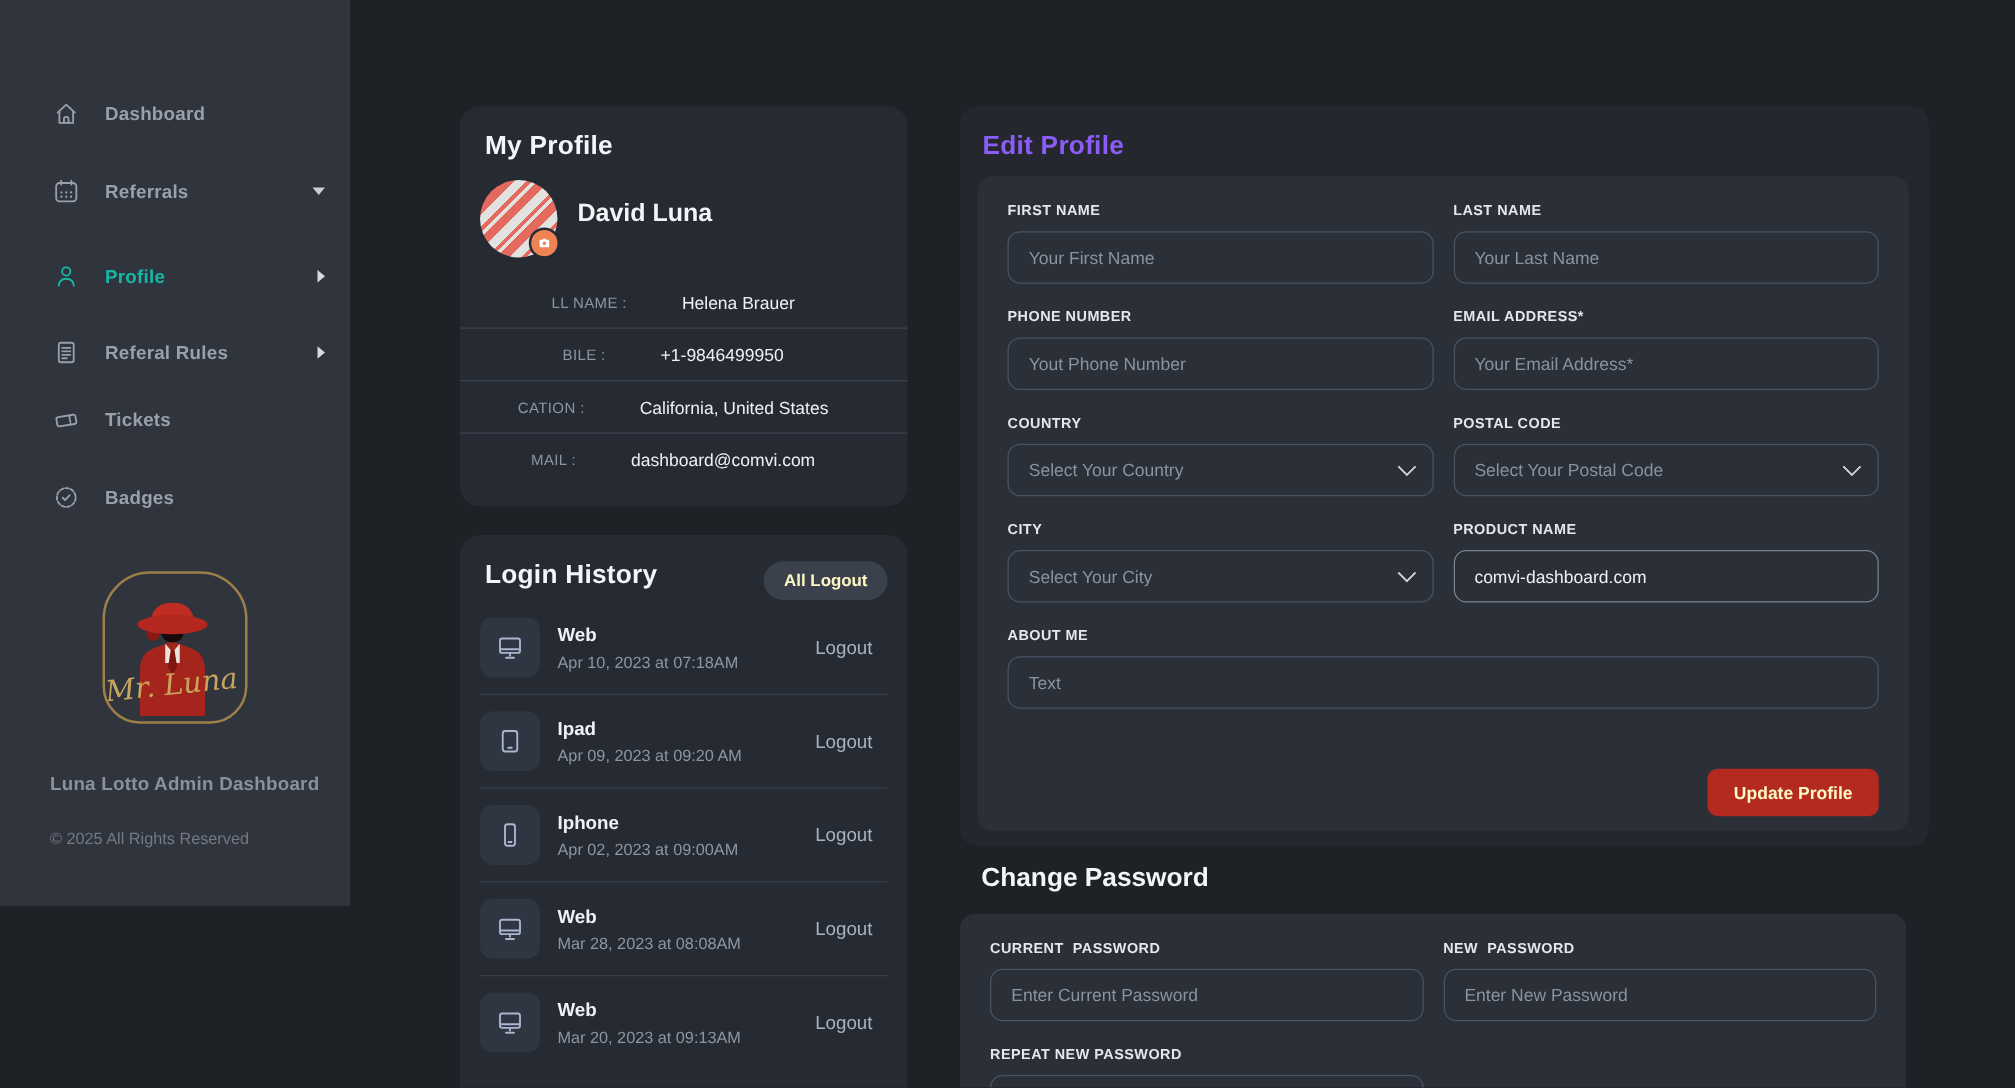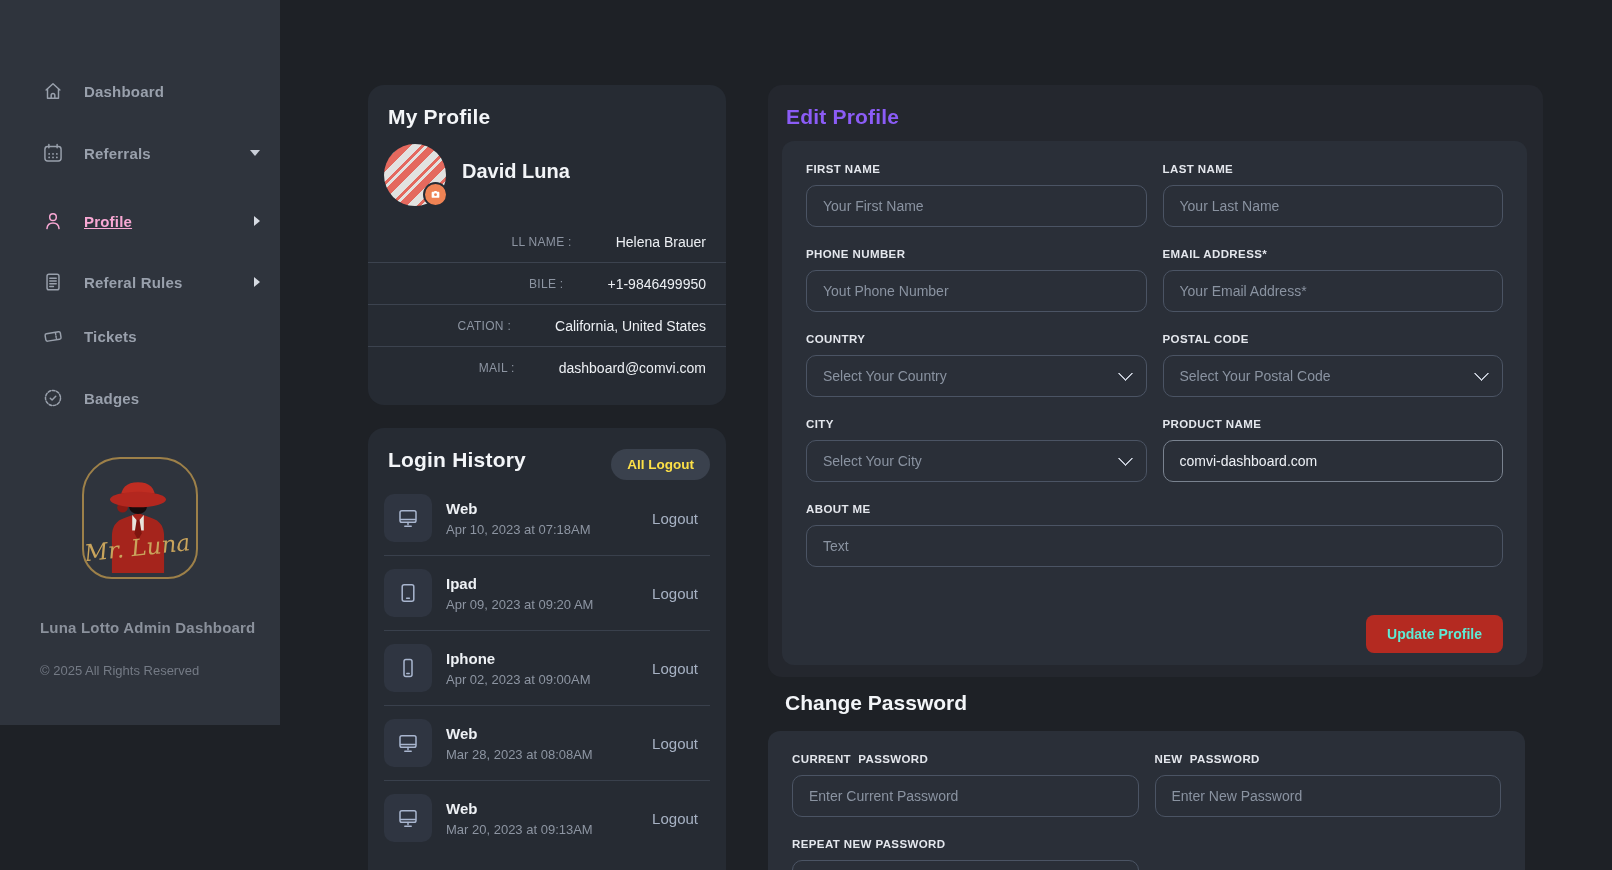--- a/index.html
+++ b/index.html
@@ -14,21 +14,21 @@
   .side-item .icon{width:22px;height:22px;margin-right:20px;flex:0 0 22px;display:block;}
   .side-item .icon svg{width:22px;height:22px;display:block;fill:none;stroke:currentColor;
                        stroke-width:1.6;stroke-linecap:round;stroke-linejoin:round;}
   .side-item .chev{display:none;margin-left:auto;}
   .side-item.chev-down .chev{display:block;width:0;height:0;border-left:5px solid transparent;
                              border-right:5px solid transparent;border-top:6px solid #c9ced8;}
   .side-item.chev-right .chev{display:block;width:0;height:0;border-top:5px solid transparent;
                               border-bottom:5px solid transparent;border-left:6px solid #d6dae2;}
   .side-item.gap-sm{margin-bottom:12px}.side-item.gap-lg{margin-bottom:18px}
   .side-item.gap-md{margin-bottom:11px}.side-item.gap-xs{margin-bottom:4px}
-  .side-item.state-highlight{color:#f9a8d4;text-decoration:underline;}
+  .side-item.state-highlight{color:#14b8a6;}
   .side-item.state-active{color:#fff;margin-left:26px;padding-left:16px;
       background:linear-gradient(90deg,#3c2c2e 0%,#392c2f 70%,#352b2f 100%);
       border-right:6px solid #b53028;border-radius:8px 3px 3px 8px;}
   .side-item.state-active .icon{color:#c9342a;}
   .logo-box{width:112px;height:118px;margin:34px auto 0;border:2px solid #9d8049;
             border-radius:38px 38px 30px 30px;overflow:hidden;}
   .app-name{margin:40px 0 0 40px;font-size:15px;font-weight:700;color:#8b919c;letter-spacing:.2px;}
   .copyright{margin:27px 0 0 40px;font-size:13px;color:#747a85;}
 
   
@@ -36,29 +36,29 @@
   .profile-card{left:368px;top:85px;width:358px;height:320px;}
   .card-title{margin:0;padding:20px 0 0 20px;font-size:21px;font-weight:600;color:#f3f5f8;letter-spacing:.2px;}
   .avatar-row{display:flex;align-items:flex-start;margin:15px 0 0 16px;}
   .avatar{position:relative;width:62px;height:62px;border-radius:50%;flex:0 0 62px;
           background:repeating-linear-gradient(135deg,#e2e2e0 0 7px,#e4695e 7px 10px,#e2e2e0 10px 13px,#e4695e 13px 20px);}
   .cam{position:absolute;right:-2px;bottom:-1px;width:21px;height:21px;border-radius:50%;
        background:#ef8354;border:2px solid #262b33;display:flex;align-items:center;justify-content:center;cursor:pointer;}
   .cam svg{width:11px;height:11px;display:block;}
   .uname{margin:16px 0 0 16px;font-size:20px;font-weight:600;color:#f2f4f7;}
   .info-rows{margin-top:15px;}
-  .info-row{display:flex;align-items:center;justify-content:flex-end;height:41px;
+  .info-row{display:flex;align-items:center;justify-content:center;height:41px;
             padding:0 20px 0 3px;gap:44px;}
   .info-row + .info-row{border-top:1px solid #3c434f;}
   .info-row .k{font-size:12px;color:#8d95a2;letter-spacing:.3px;white-space:pre;}
   .info-row .v{font-size:14px;color:#edf0f4;}
 
   .history-card{left:368px;top:428px;width:358px;height:480px;}
   .all-logout{position:absolute;right:16px;top:21px;background:#3a414d;border:none;cursor:pointer;
-              color:#fde047;font-family:inherit;font-size:13.5px;font-weight:600;
+              color:#fef9c3;font-family:inherit;font-size:13.5px;font-weight:600;
               padding:8px 16px;border-radius:17px;}
   .hist-list{margin-top:9px;padding:0 16px;}
   .hist-row{display:flex;align-items:center;padding:13px 0;}
   .hist-row + .hist-row{border-top:1px solid #39404c;}
   .tile{width:48px;height:48px;border-radius:10px;background:#2f3541;color:#a9b6cf;
         display:flex;align-items:center;justify-content:center;flex:0 0 48px;}
   .tile svg{width:24px;height:24px;display:block;fill:none;stroke:currentColor;stroke-width:1.5;
             stroke-linecap:round;stroke-linejoin:round;}
   .hist-info{margin-left:14px;}
   .hist-device{font-size:15px;font-weight:600;color:#eef1f5;}
@@ -81,21 +81,21 @@
               border:1px solid #4b5464;border-radius:10px;padding:0 16px;color:#eef1f6;
               font-size:14px;font-family:inherit;outline:none;}
   .fbox input::placeholder{color:#8a93a1;}
   .field.type-filled .fbox input{border-color:#79828f;}
   .field .sel-chev{display:none;}
   .field.type-select .sel-chev{display:block;position:absolute;right:16px;top:50%;width:9px;height:9px;
       border-right:2px solid #c3c9d4;border-bottom:2px solid #c3c9d4;
       transform:translateY(-72%) rotate(45deg);border-radius:1px;pointer-events:none;}
   .field.span-2{grid-column:1 / 3;}
   .btn-primary{position:absolute;right:24px;bottom:12px;height:38px;padding:0 21px;
-               background:#b42a21;border:none;border-radius:8px;color:#5eead4;font-size:14px;
+               background:#b42a21;border:none;border-radius:8px;color:#fef9c3;font-size:14px;
                font-weight:600;font-family:inherit;cursor:pointer;}
 
   
   .pw-title{position:absolute;left:785px;top:691px;margin:0;font-size:21px;font-weight:600;color:#f3f5f8;}
   .pw-card{position:absolute;left:768px;top:731px;width:757px;height:210px;
            background:#2a2f38;border-radius:12px;}
 </style>
 </head>
 <body>
 

